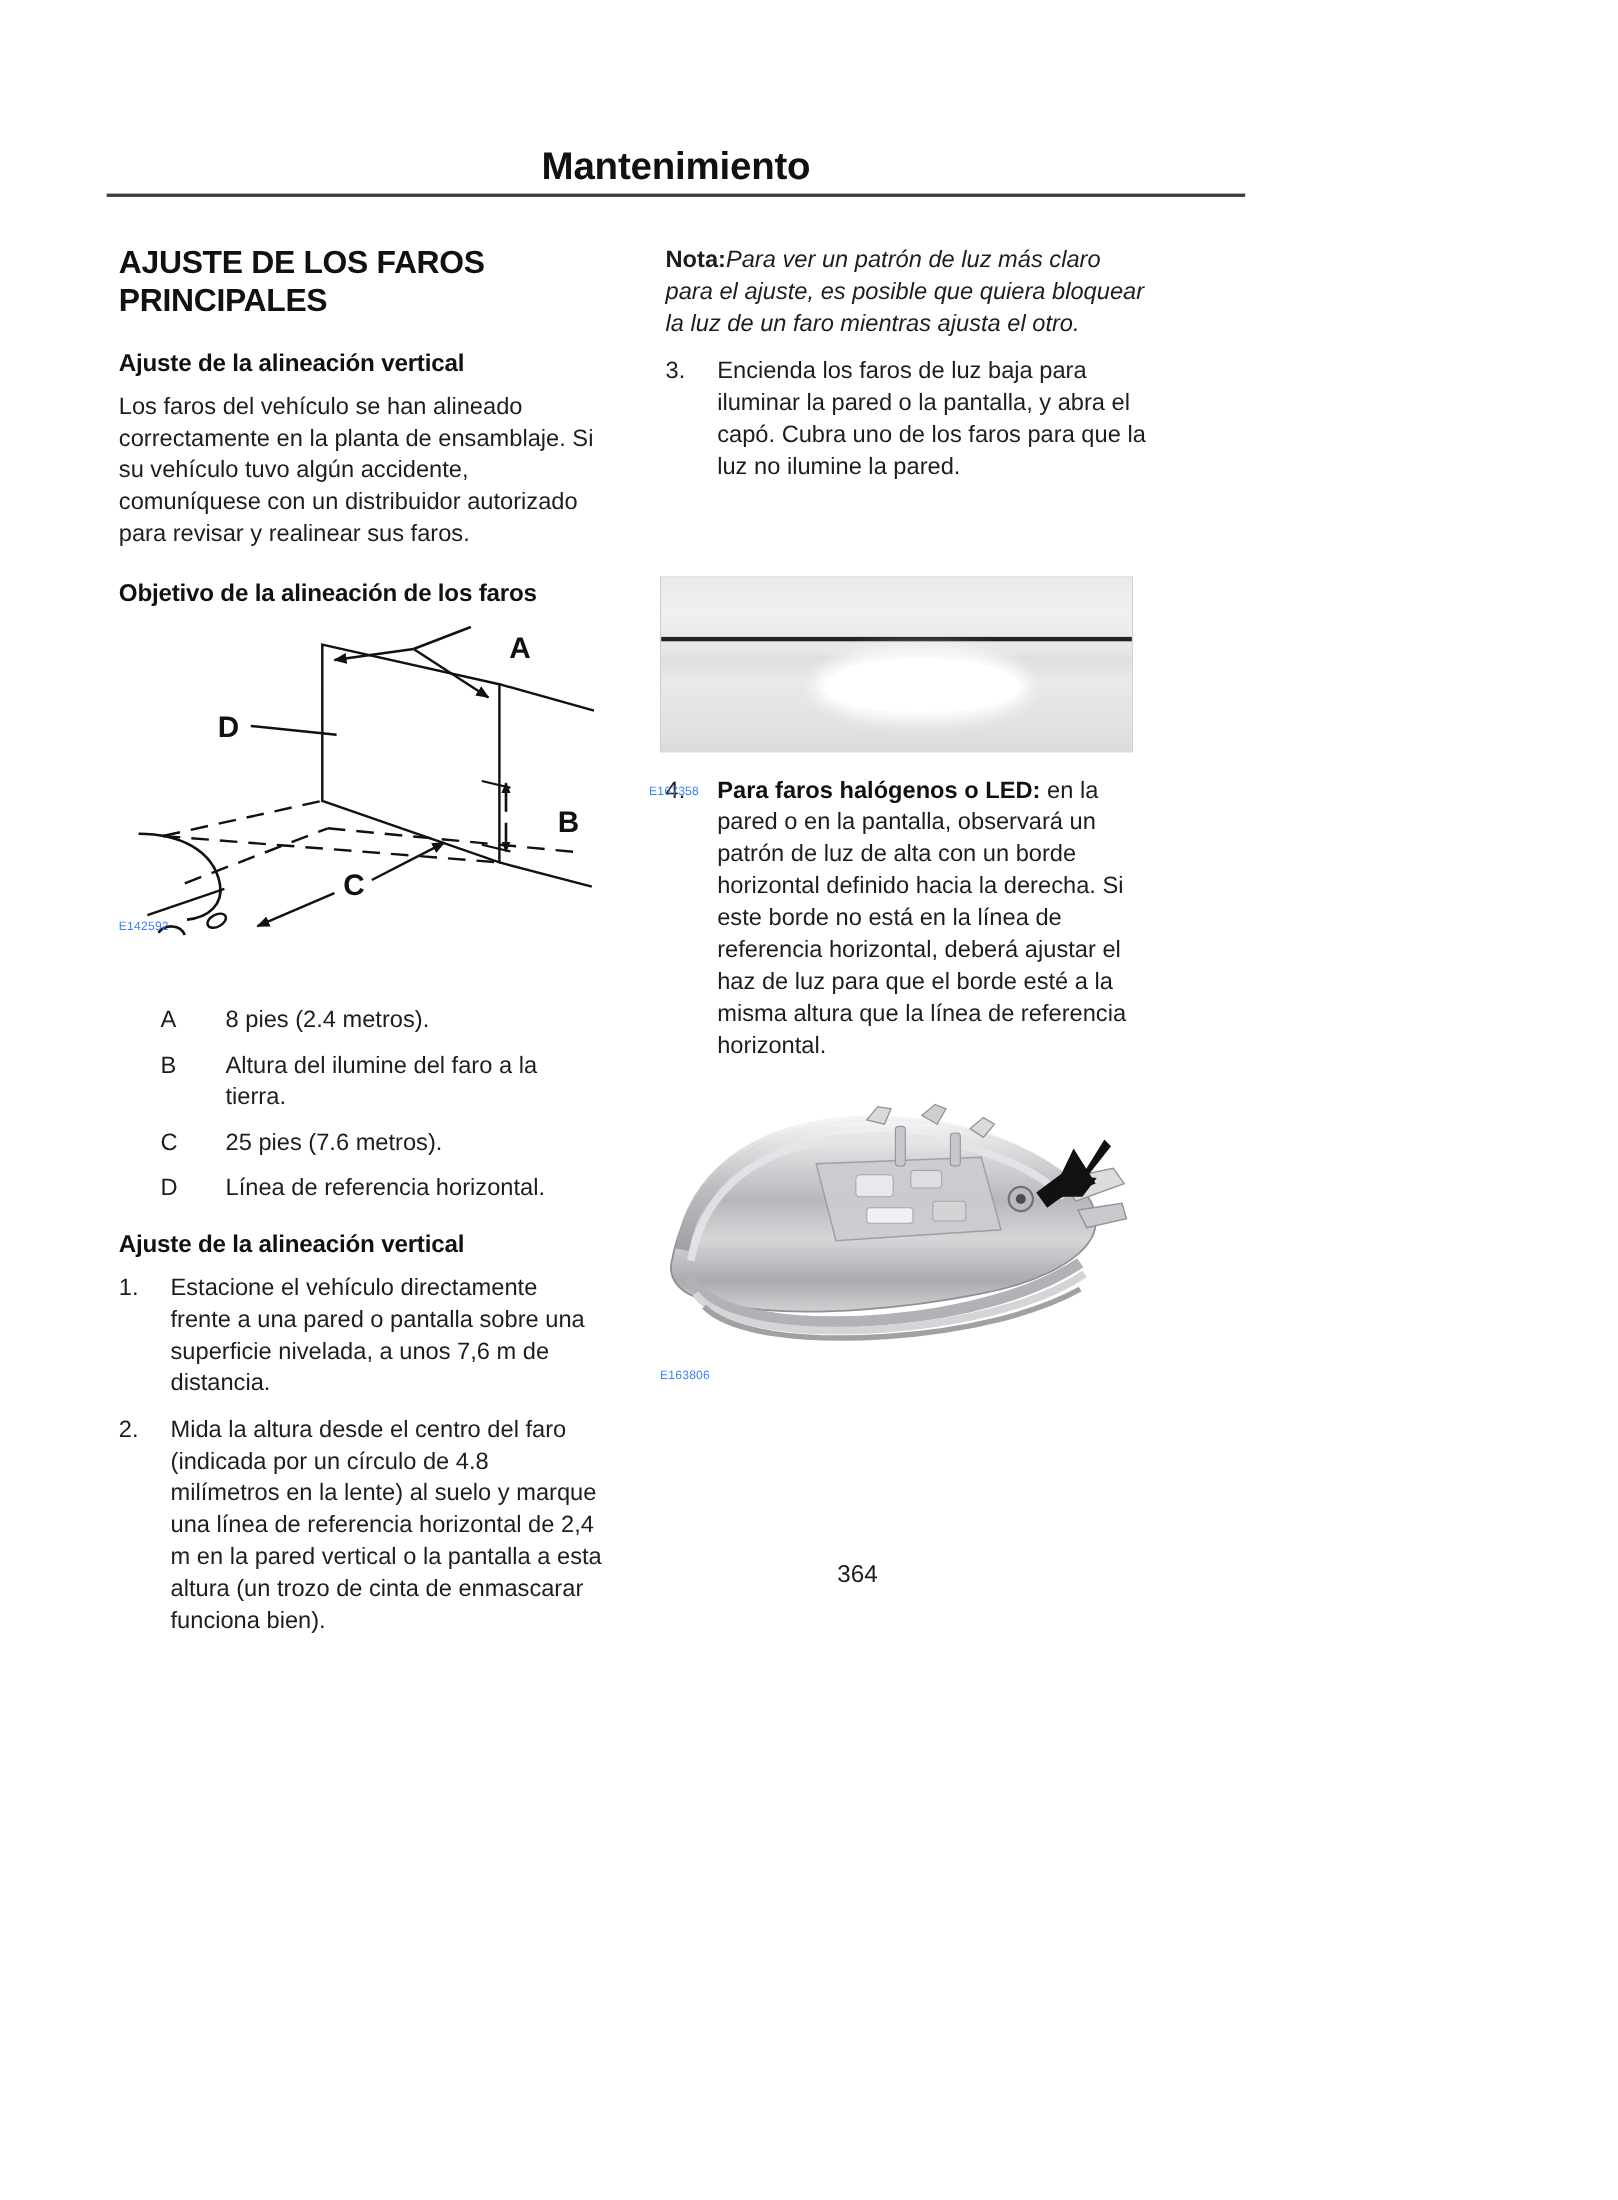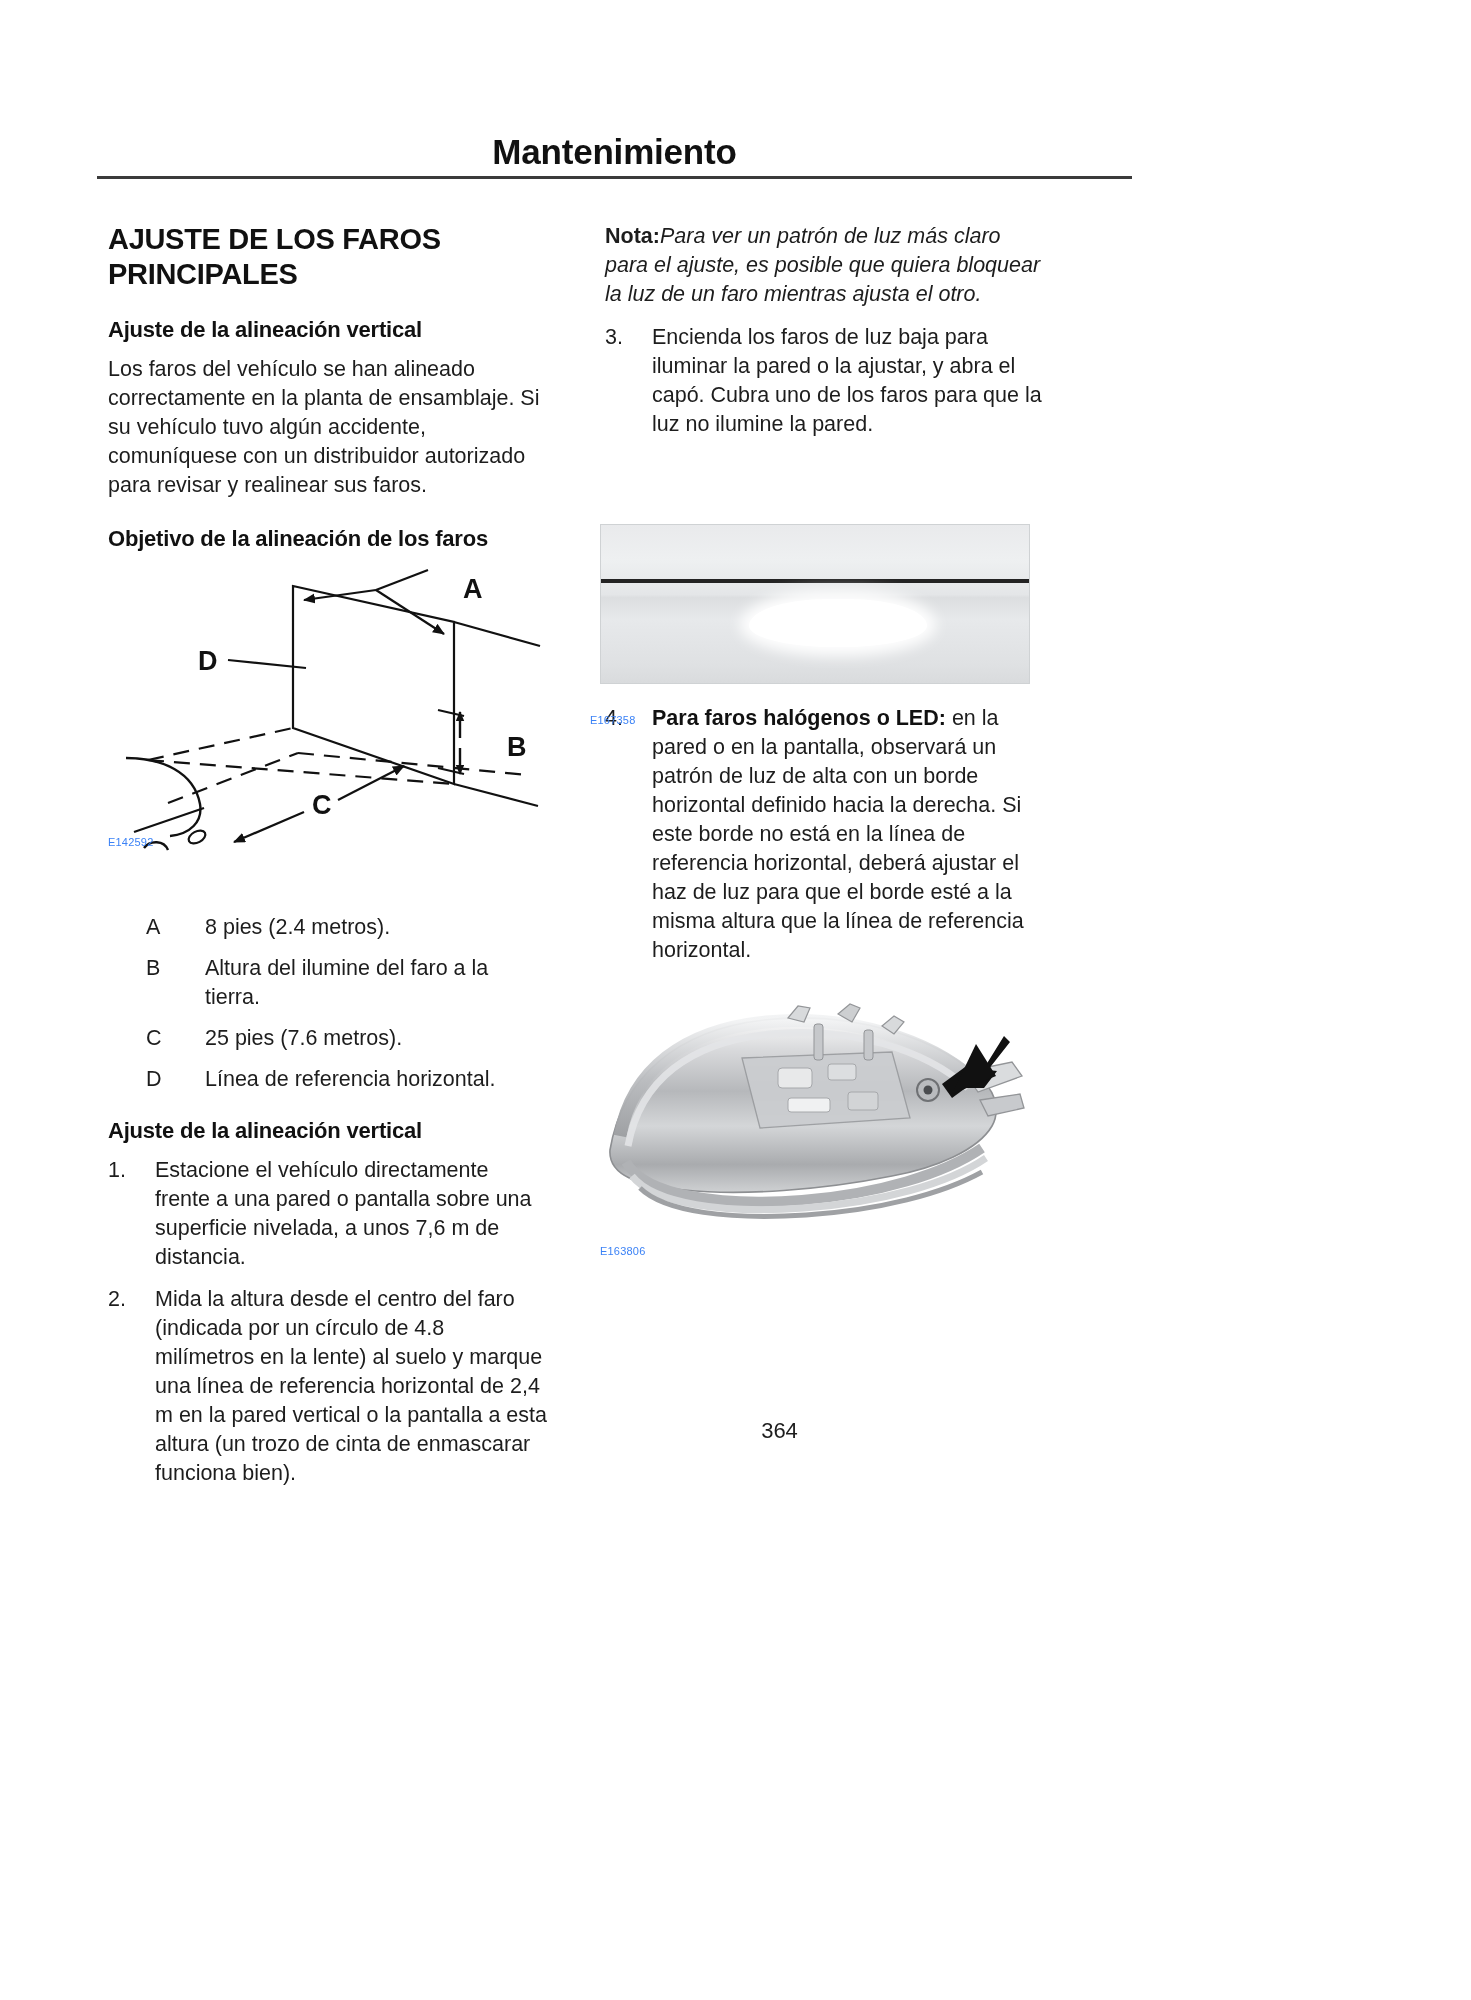--- a/index.html
+++ b/index.html
@@ -333,21 +333,21 @@
 
   <div class="col col-right">
 
     <p class="note">
       <span class="note-label">Nota:</span><span>Para ver un patrón de luz más claro para el ajuste, es posible que quiera bloquear la luz de un faro mientras ajusta el otro.</span>
     </p>
 
     <ol class="steps">
       <li>
         <span class="num">3.</span>
-        <span>Encienda los faros de luz baja para iluminar la pared o la ajustar, y abra el capó. Cubra uno de los faros para que la luz no ilumine la pared.</span>
+        <span>Encienda los faros de luz baja para iluminar la pared o la pantalla, y abra el capó. Cubra uno de los faros para que la luz no ilumine la pared.</span>
       </li>
     </ol>
 
     <div style="height:252px"></div>
 
     <ol class="steps">
       <li>
         <span class="num">4.</span>
         <span class="lead">Para faros halógenos o LED:</span><span> en la pared o en la pantalla, observará un patrón de luz de alta con un borde horizontal definido hacia la derecha. Si este borde no está en la línea de referencia horizontal, deberá ajustar el haz de luz para que el borde esté a la misma altura que la línea de referencia horizontal.</span>
       </li>

